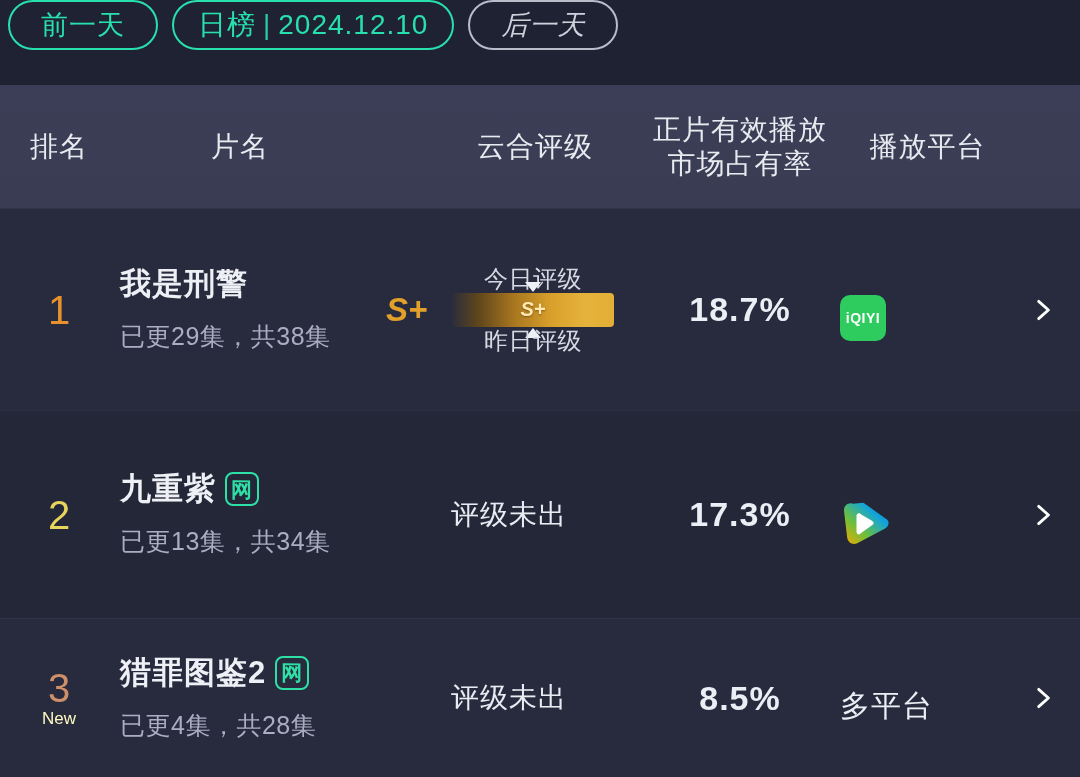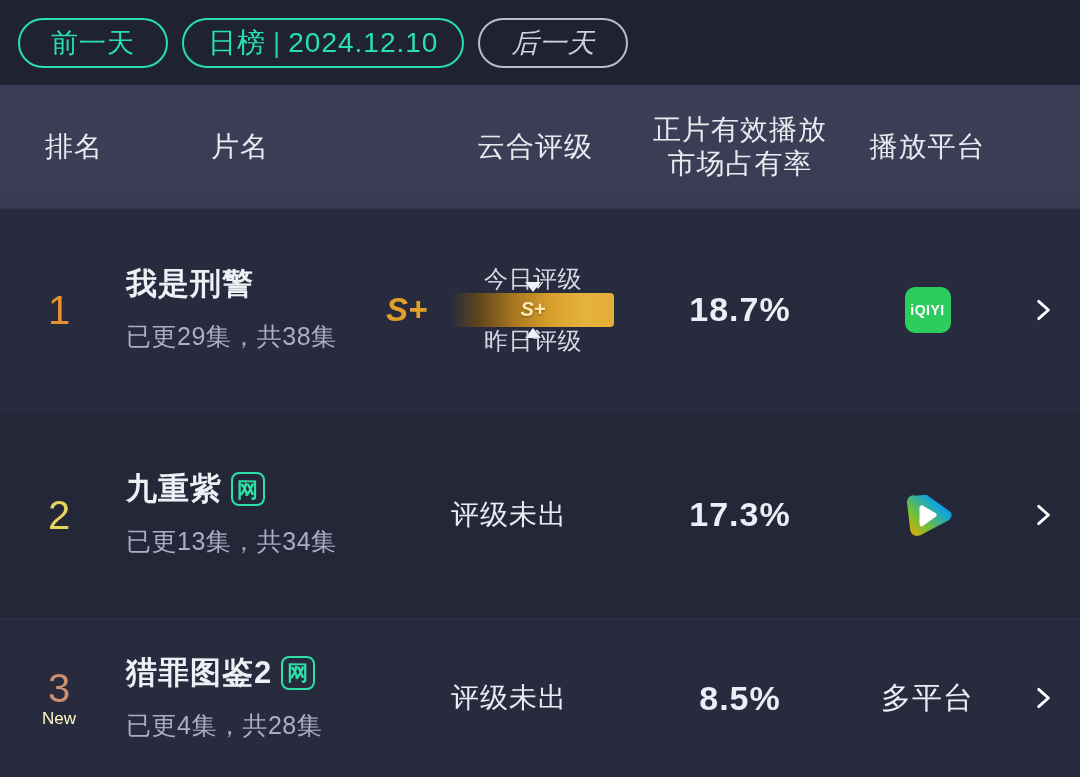--- a/index.html
+++ b/index.html
@@ -8,21 +8,21 @@
     background:#242838;
     font-family:"Liberation Sans","DejaVu Sans",sans-serif;
     -webkit-font-smoothing:antialiased;
   }
   #app{ position:relative; width:1080px; height:777px; background:#242838; overflow:hidden; }
 
   
   .topnav{
     position:absolute; left:0; top:0; width:1080px; height:85px;
     background:#1f2232;
-    display:flex; align-items:center; gap:14px; padding-left:18px;
+    display:flex; gap:14px; padding-left:8px;
   }
   .pill{
     display:flex; align-items:center; justify-content:center;
     height:50px; border-radius:26px;
     border:2.5px solid #28e0ae; color:#28e0ae;
     font-size:27px; letter-spacing:1px; white-space:nowrap;
   }
   .pill.prev{ width:150px; }
   .pill.center{ padding:0 24px; font-size:28px; }
   .pill.next{ width:150px; border-color:#b9bcc9; color:#cfd2dd;font-style:italic; }
@@ -33,21 +33,21 @@
     position:absolute; left:0; top:85px; width:1080px; height:123px;
     background:#3a3d55;
     background:linear-gradient(180deg,#3b3e56 0%,#3a3d54 70%,#383b51 100%);
   }
   .thead .cell{
     position:absolute; top:0; height:123px;
     display:flex; align-items:center; justify-content:center;
     color:#e9eaf0; font-size:28px; line-height:1.18; text-align:center;
     letter-spacing:1px;
   }
-  .thead .c0{ left:15px;    width:118px; }
+  .thead .c0{ left:0;    width:118px; }
   .thead .c1{ left:150;  }
   .thead .c1{ left:150px; width:180px; }
   .thead .c2{ left:420px; width:230px; }
   .thead .c3{ left:640px; width:200px; }
   .thead .c4{ left:835px; width:185px; }
   .thead .c3 span{ display:block; }
 
   
   .wm{
     position:absolute; left:258px; top:388px; width:560px; height:250px;
@@ -69,21 +69,21 @@
     display:flex; flex-direction:column; align-items:center; justify-content:center;
     gap:2px;
   }
   .rank .num{ font-size:40px; font-weight:400; line-height:1; }
   .rank .new{ font-size:17px; color:#fef9c3; line-height:1.1; }
   .r0 .rank .num{ color:#e8922f; }
   .r1 .rank .num{ color:#e8d35c; }
   .r2 .rank .num{ color:#cf8f6a; }
 
   .title-cell{
-    position:absolute; left:126px; top:0; width:250px; height:100%;
+    position:absolute; left:120px; top:0; width:250px; height:100%;
     display:flex; flex-direction:column; justify-content:center; gap:20px;
   }
   .t-main{
     display:flex; align-items:center; gap:9px;
     color:#eef0f6; font-size:31px; font-weight:700; letter-spacing:1px;
     line-height:1.1;
   }
   .net-badge{
     display:inline-flex; align-items:center; justify-content:center;
     width:34px; height:34px; border:2.5px solid #2ee0a6; border-radius:8px;
@@ -135,22 +135,22 @@
 
   
   .share-cell{
     position:absolute; left:640px; top:0; width:200px; height:100%;
     display:flex; align-items:center; justify-content:center;
   }
   .share-val{ color:#eceef5; font-size:34px; font-weight:700; letter-spacing:1px; }
 
   
   .plat-cell{
-    position:absolute; left:840px; top:0; width:175px; height:100%;
-    display:flex; align-items:center; justify-content:center;
+    position:absolute; left:840px; top:8px; width:175px; height:100%;
+    display:flex; align-items:center; justify-content:flex-start;
   }
   .logo-iqiyi{
     width:46px; height:46px; border-radius:10px; background:#2ecc5e;
     display:flex; align-items:center; justify-content:center;
     color:#fff; font-size:14px; font-weight:700; letter-spacing:.5px;
   }
   .logo-tencent{ width:50px; height:48px; }
   .plat-text{ color:#eceef5; font-size:30px; letter-spacing:1px; }
 
   

